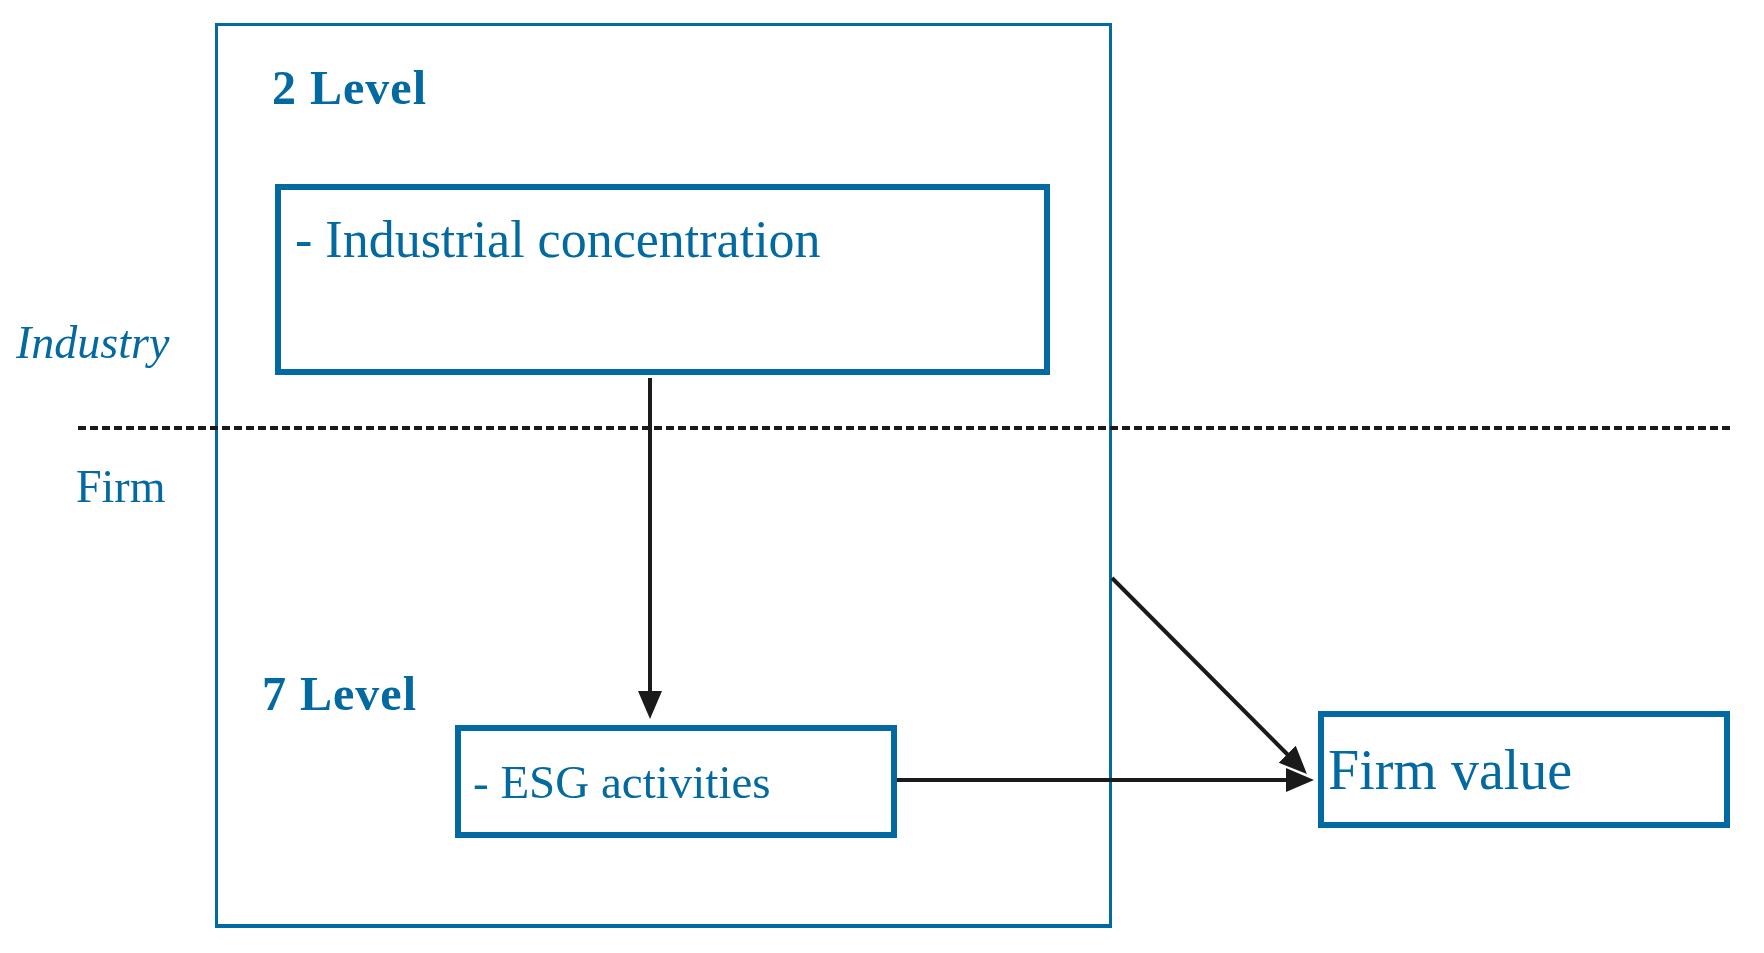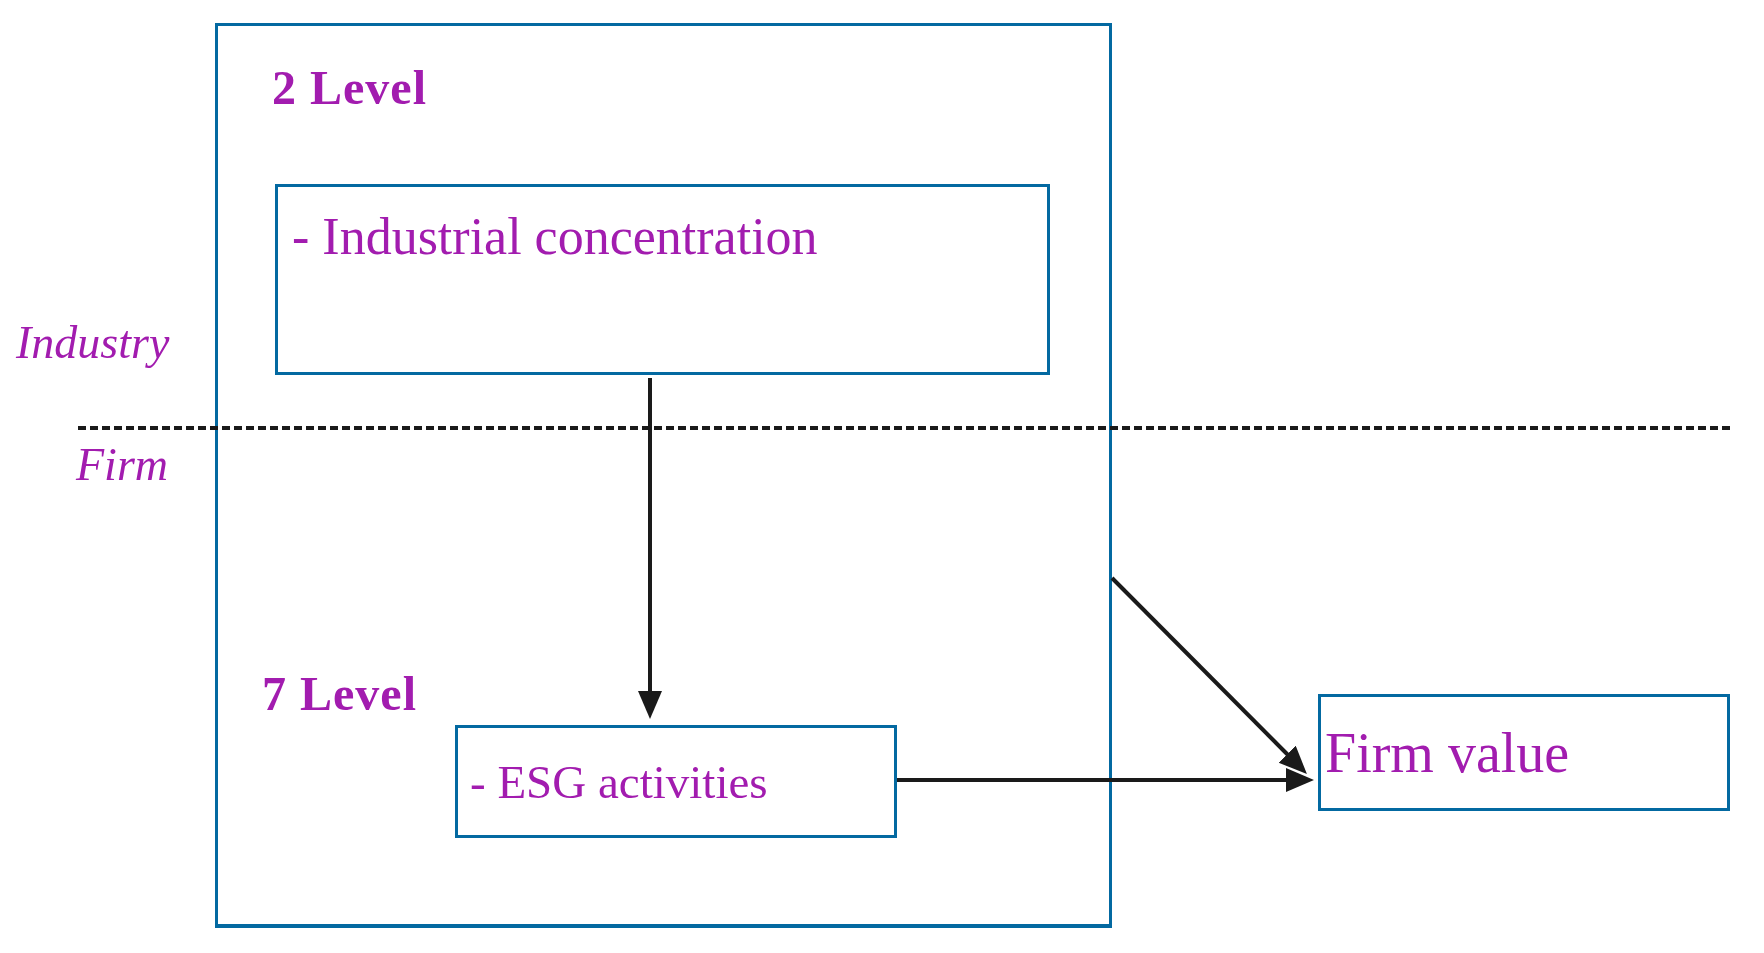--- a/index.html
+++ b/index.html
@@ -7,27 +7,27 @@
     padding: 0;
     background: #ffffff;
   }
   #canvas {
     position: relative;
     width: 1764px;
     height: 953px;
     background: #ffffff;
     overflow: hidden;
     font-family: "Liberation Serif", "DejaVu Serif", serif;
-    color: #a21caf;
+    color: #0369a1;
   }
 
   
   .blue-box {
     position: absolute;
-    border: 3px solid #0369a1;
+    border: 6px solid #0369a1;
     background: #ffffff;
     box-sizing: border-box;
   }
   #outer-box {
     left: 215px; top: 23px;
     width: 897px; height: 905px;
     background: transparent;
     border-width: 3px 3px 4px 3px;
   }
   #industry-factors-box {
@@ -41,21 +41,21 @@
   #esg-box {
     left: 455px; top: 725px;
     width: 442px; height: 113px;
     font-size: 47px;
     display: flex;
     align-items: center;
     padding-left: 12px;
     white-space: nowrap;
   }
   #firm-value-box {
-    left: 1318px; top: 694px;
+    left: 1318px; top: 711px;
     width: 412px; height: 117px;
     font-size: 56px;
     display: flex;
     align-items: center;
     padding-left: 4px;
     white-space: nowrap;
   }
 
   
   .float-label {
@@ -73,23 +73,22 @@
     font-size: 48px;
     font-weight: 600;
     letter-spacing: 1px;
   }
   #label-industry {
     left: 16px; top: 316px;
     font-size: 46px;
     font-style: italic;
   }
   #label-firm {
-    left: 76px; top: 438px;
+    left: 76px; top: 460px;
     font-size: 46px;
-    font-style: italic;
   }
 
   
   #level-divider {
     position: absolute;
     left: 78px; top: 426px;
     width: 1652px; height: 0;
     border-top: 4px dashed #1a1a1a;
   }
 

